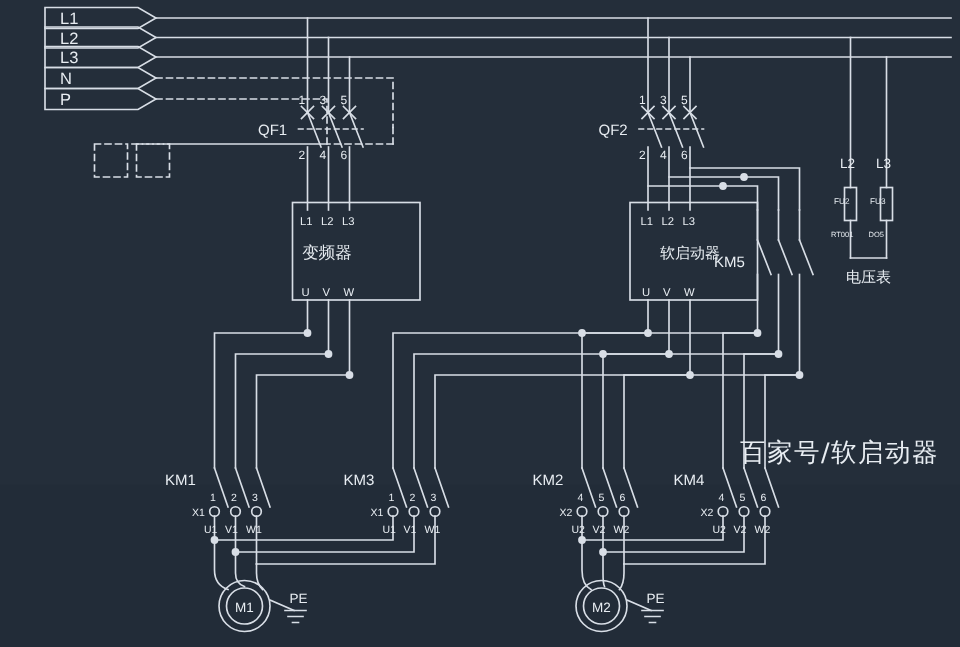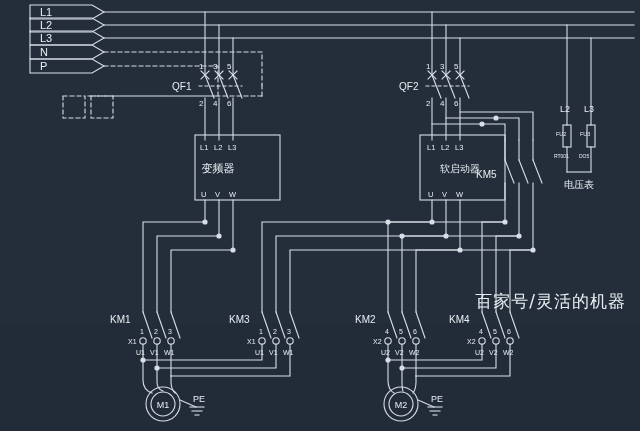--- a/index.html
+++ b/index.html
@@ -326,15 +326,15 @@
     <text x="489" y="355" font-size="7">V2</text>
     <text x="503" y="355" font-size="7">W2</text>
 
     <text x="163" y="408" font-size="9" text-anchor="middle">M1</text>
     <text x="193" y="402" font-size="9">PE</text>
     <text x="401" y="408" font-size="9" text-anchor="middle">M2</text>
     <text x="431" y="402" font-size="9">PE</text>
   </g>
 </svg>
 
-<div class="wm">百家号/灵活的机器</div>
+<div class="wm">百家号/软启动器</div>
 
 </div>
 
 </body></html>

